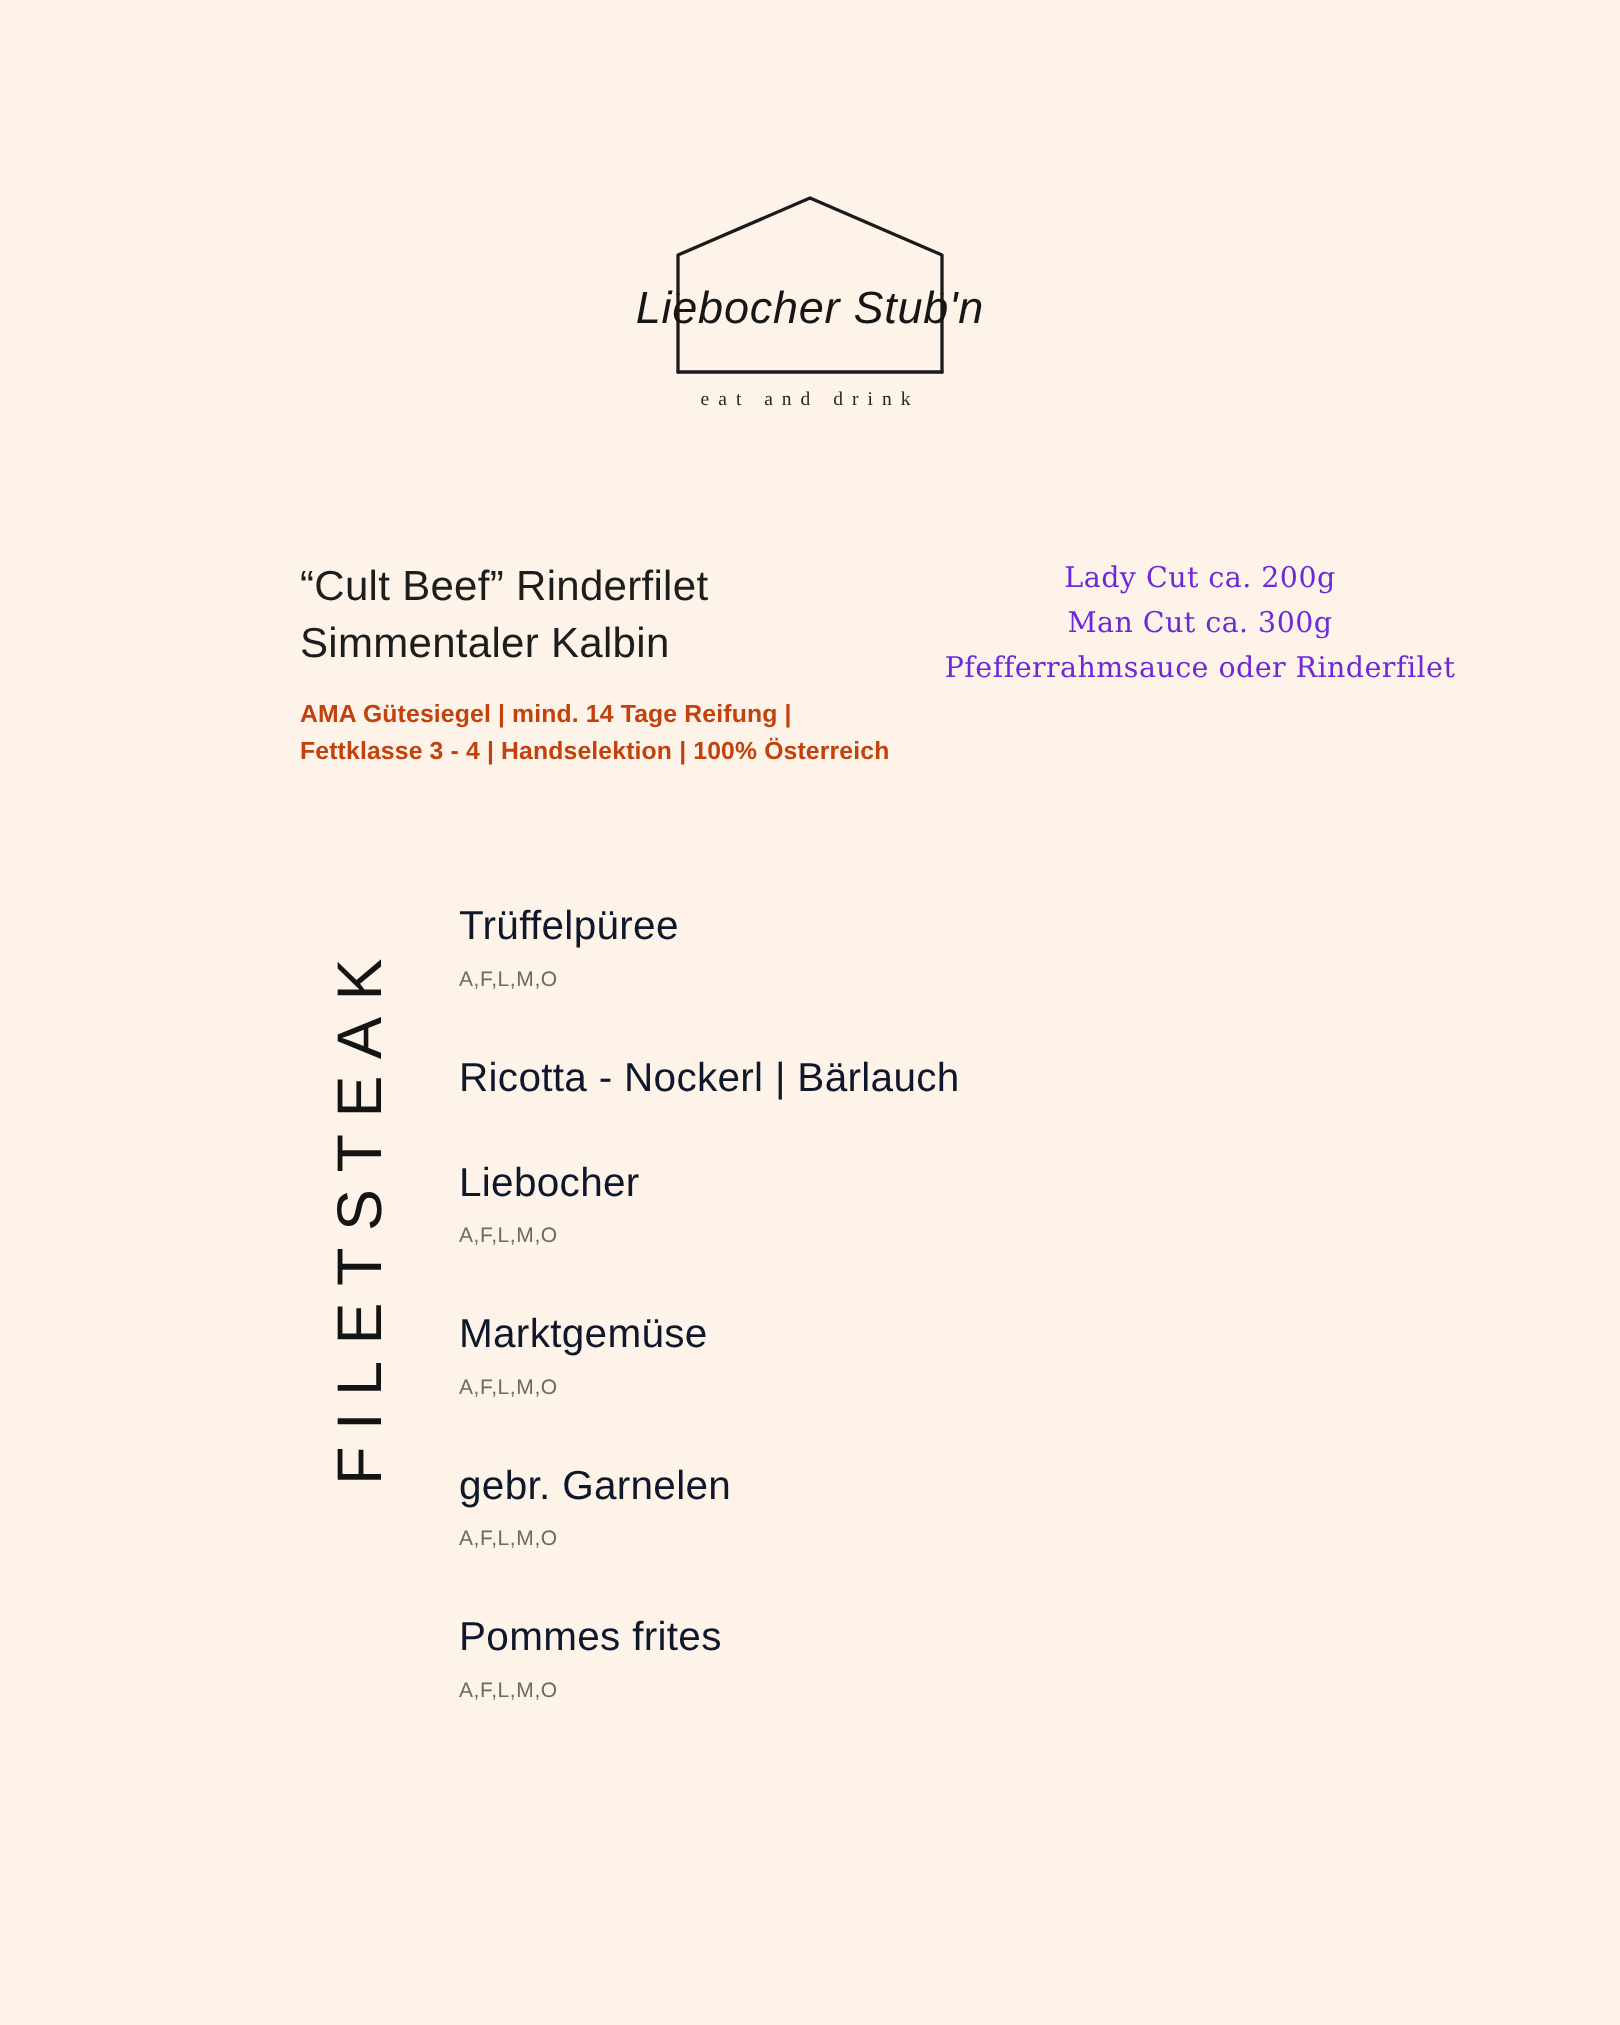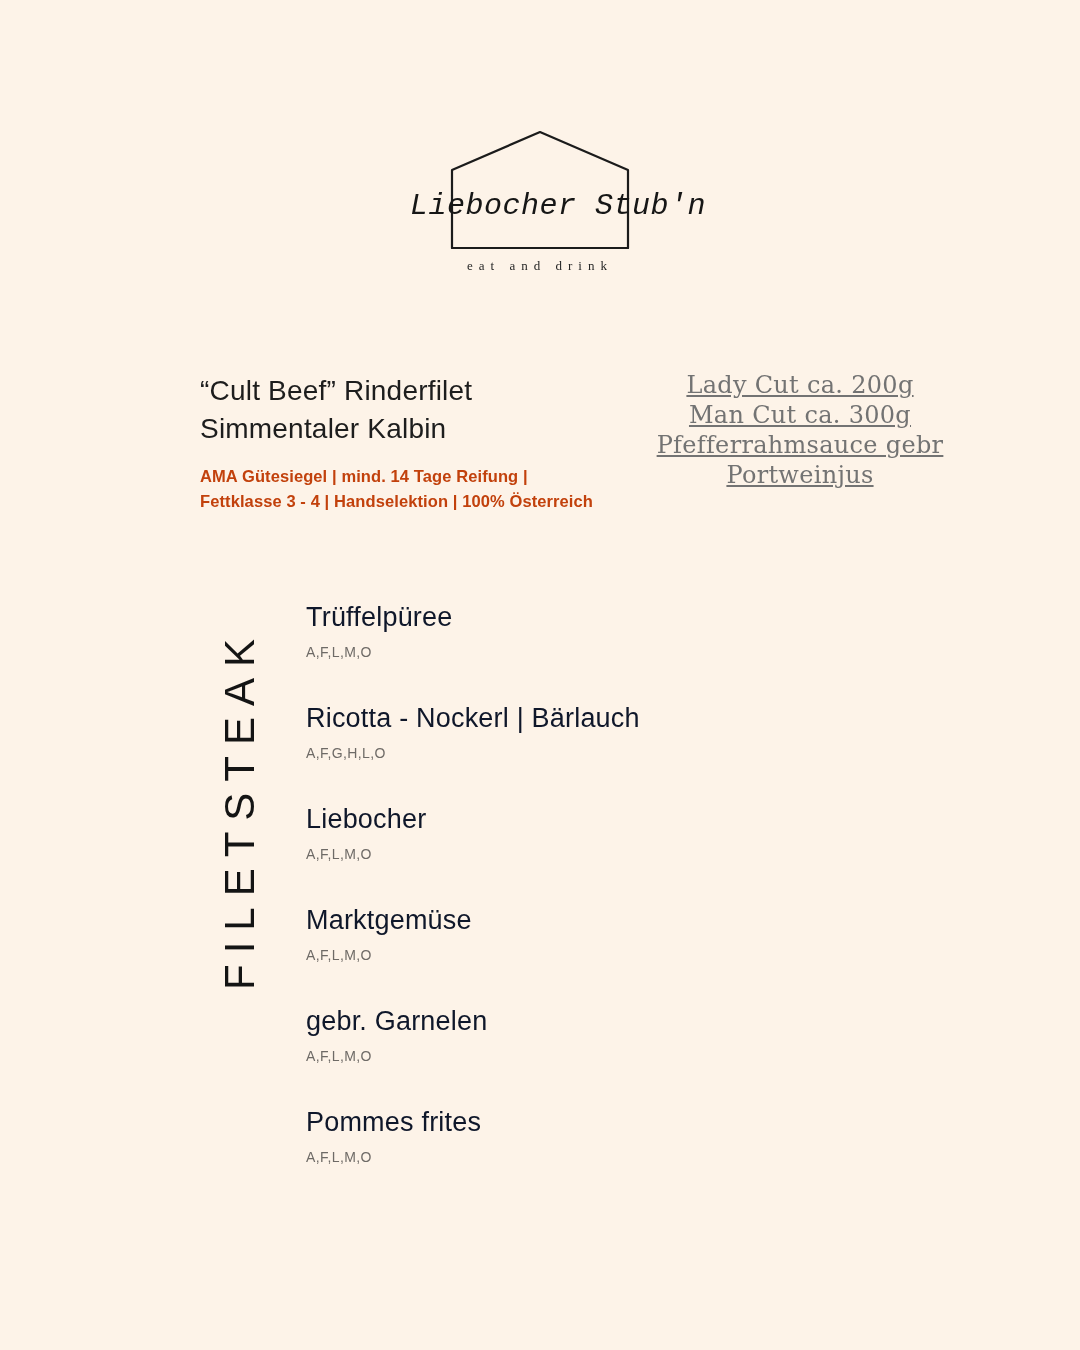--- a/index.html
+++ b/index.html
@@ -34,21 +34,21 @@
     position: absolute;
     top: 0;
     left: 0;
   }
   .logo-script {
     position: absolute;
     top: 63px;
     left: 0;
     width: 260px;
     text-align: center;
-    font-family: Liberation Mono, monospace;
+    font-family: Liberation Sans, sans-serif;
     font-style: italic;
     font-size: 30px;
     letter-spacing: 0.5px;
     color: #161616;
     white-space: nowrap;
   }
   .logo-sub {
     position: absolute;
     top: 132px;
     left: 0;
@@ -85,25 +85,24 @@
 
   .head-right {
     position: absolute;
     top: 370px;
     left: 600px;
     width: 400px;
     text-align: center;
     font-family: "DejaVu Serif", serif;
   }
   .head-right .r-line {
-    font-size: 24px;
+    font-size: 19px;
     line-height: 30px;
-    color: #737373;
+    color: #6d28d9;
     letter-spacing: 0.3px;
-    text-decoration: underline;
   }
 
   
   .vertical-label {
     position: absolute;
     left: 168px;
     top: 590px;
     width: 110px;
     height: 410px;
   }
@@ -166,35 +165,34 @@
   <div class="line">Simmentaler Kalbin</div>
   <div class="spec">
     <div>AMA Gütesiegel | mind. 14 Tage Reifung |</div>
     <div>Fettklasse 3 - 4 | Handselektion | 100% Österreich</div>
   </div>
 </div>
 
 <div class="head-right">
   <div class="r-line">Lady Cut ca. 200g</div>
   <div class="r-line">Man Cut ca. 300g</div>
-  <div class="r-line">Pfefferrahmsauce gebr Portweinjus</div>
+  <div class="r-line">Pfefferrahmsauce oder Rinderfilet</div>
 </div>
 
 <div class="vertical-label">
   <span>FILETSTEAK</span>
 </div>
 
 <div class="menu-list">
   <div class="menu-item">
     <div class="name">Trüffelpüree</div>
     <div class="allergens">A,F,L,M,O</div>
   </div>
   <div class="menu-item">
     <div class="name">Ricotta - Nockerl | Bärlauch</div>
-    <div class="allergens">A,F,G,H,L,O</div>
   </div>
   <div class="menu-item">
     <div class="name">Liebocher</div>
     <div class="allergens">A,F,L,M,O</div>
   </div>
   <div class="menu-item">
     <div class="name">Marktgemüse</div>
     <div class="allergens">A,F,L,M,O</div>
   </div>
   <div class="menu-item">

